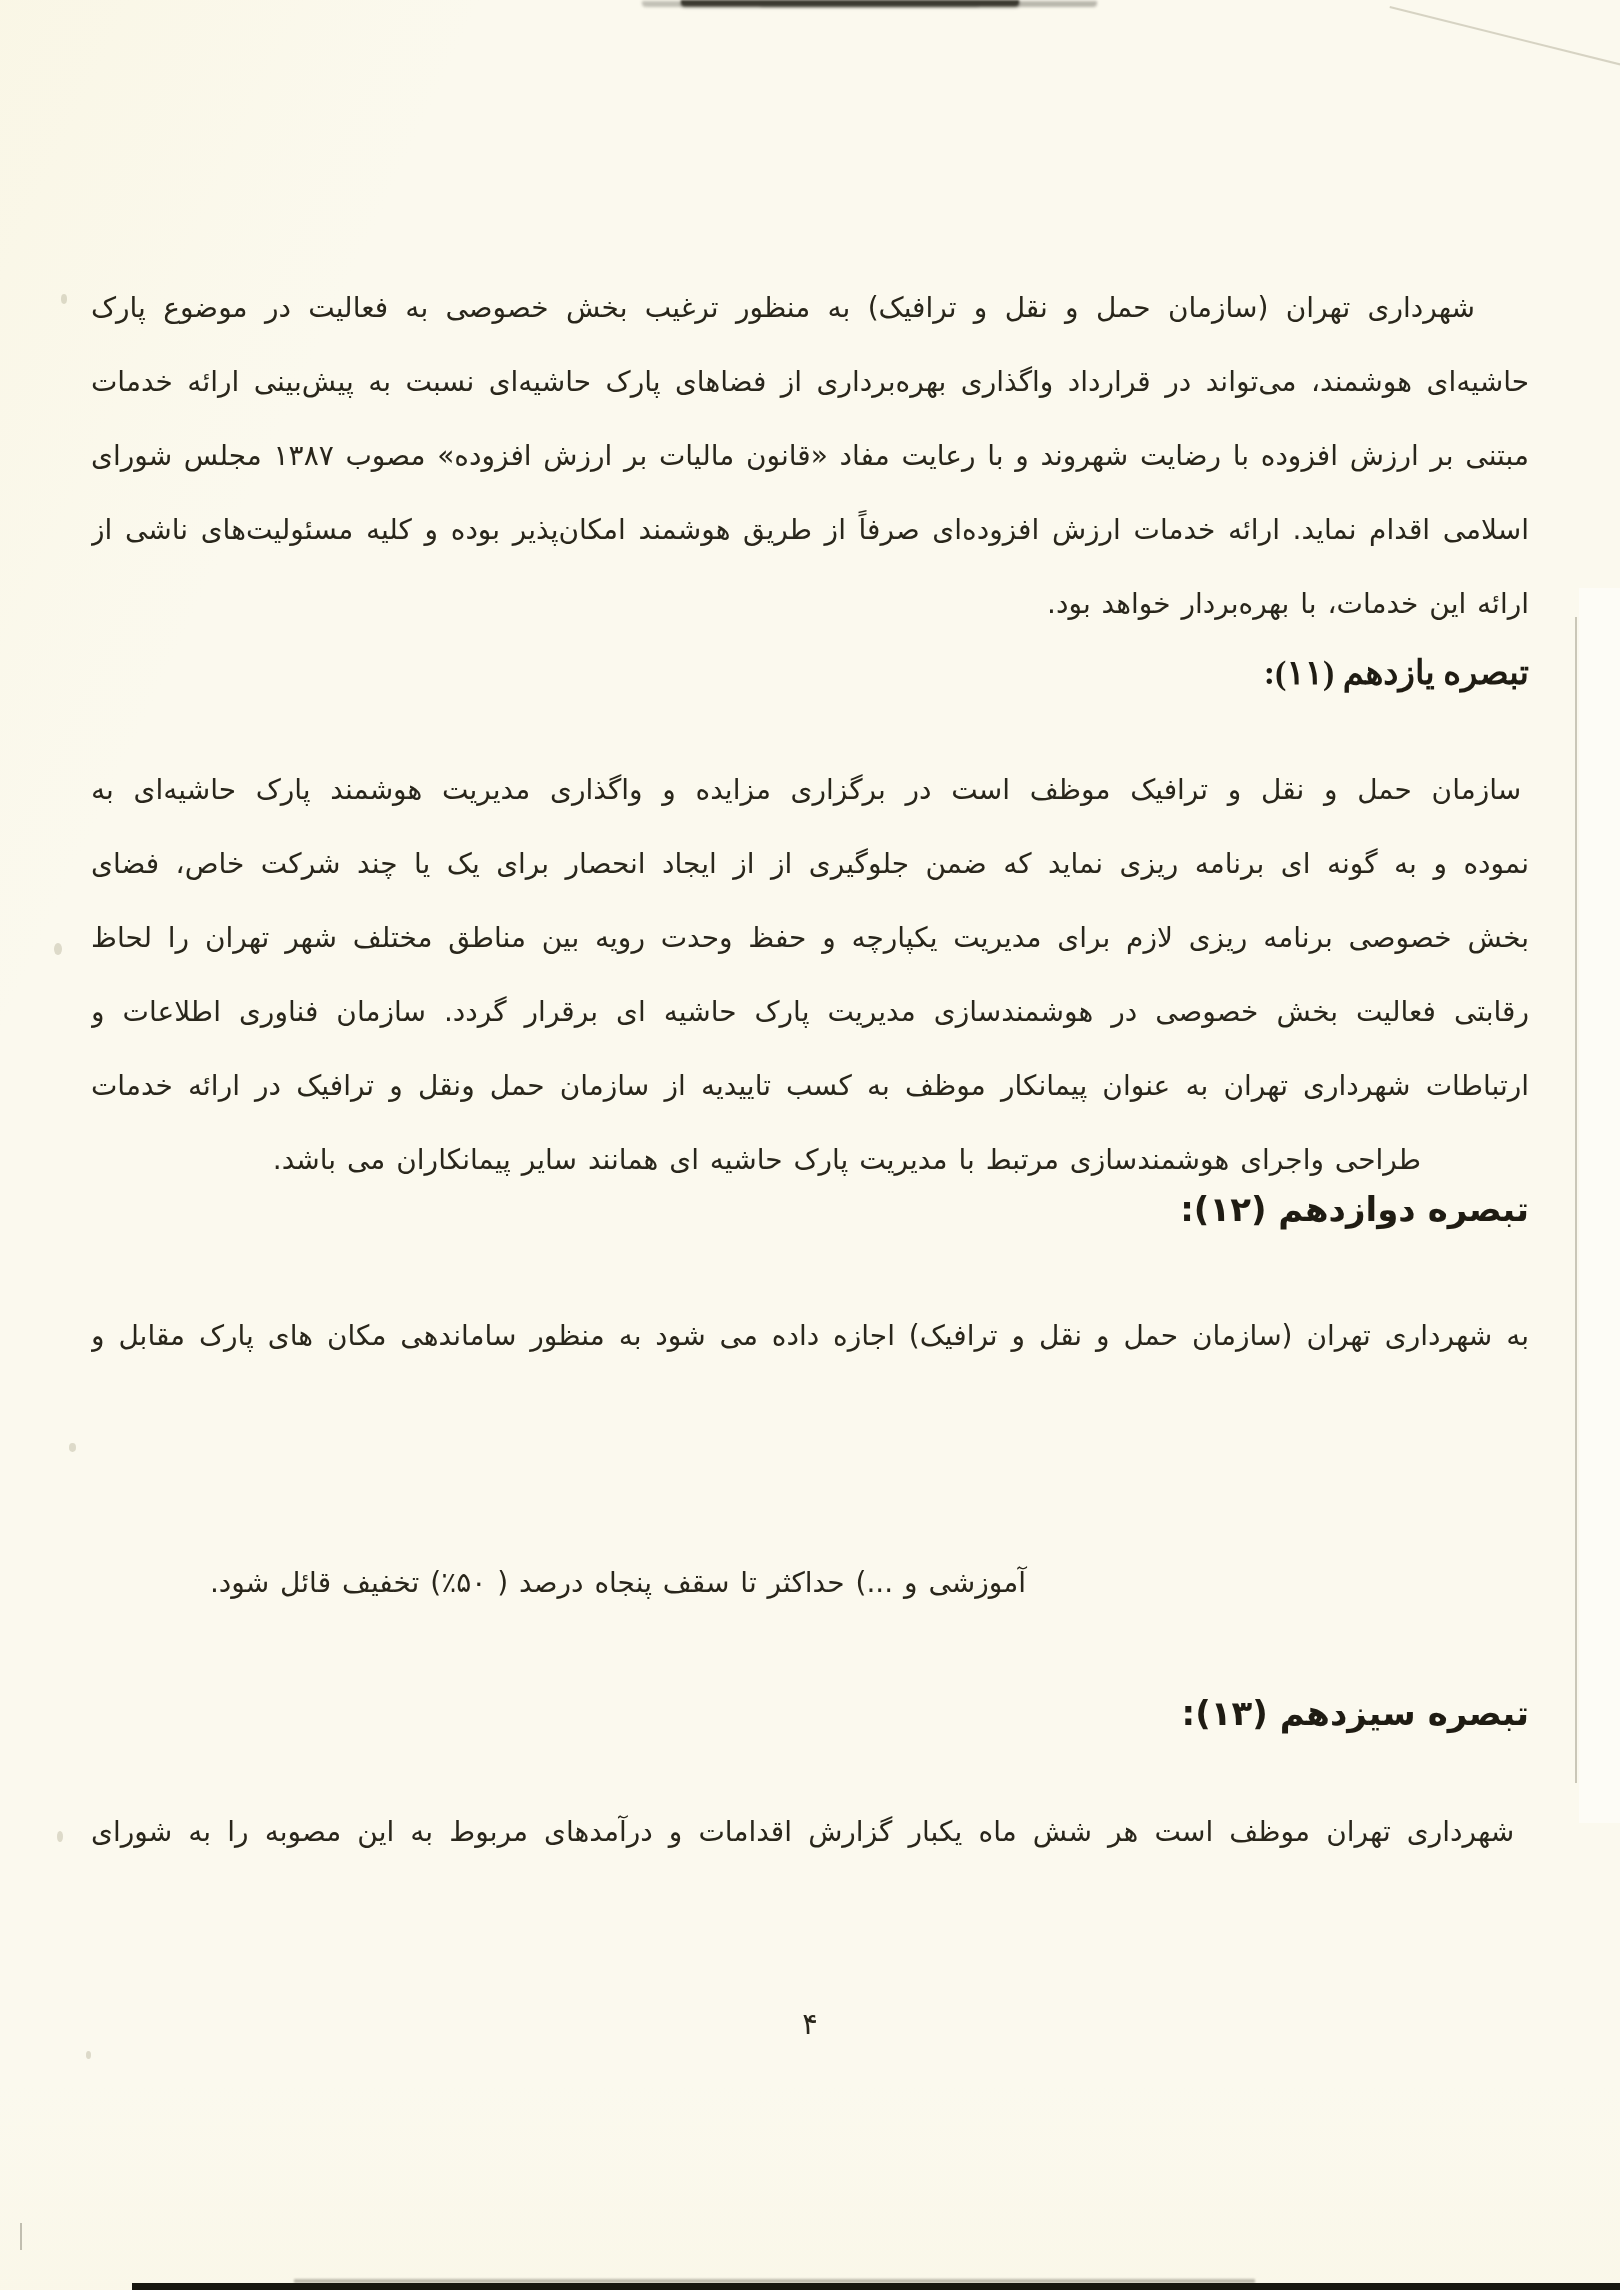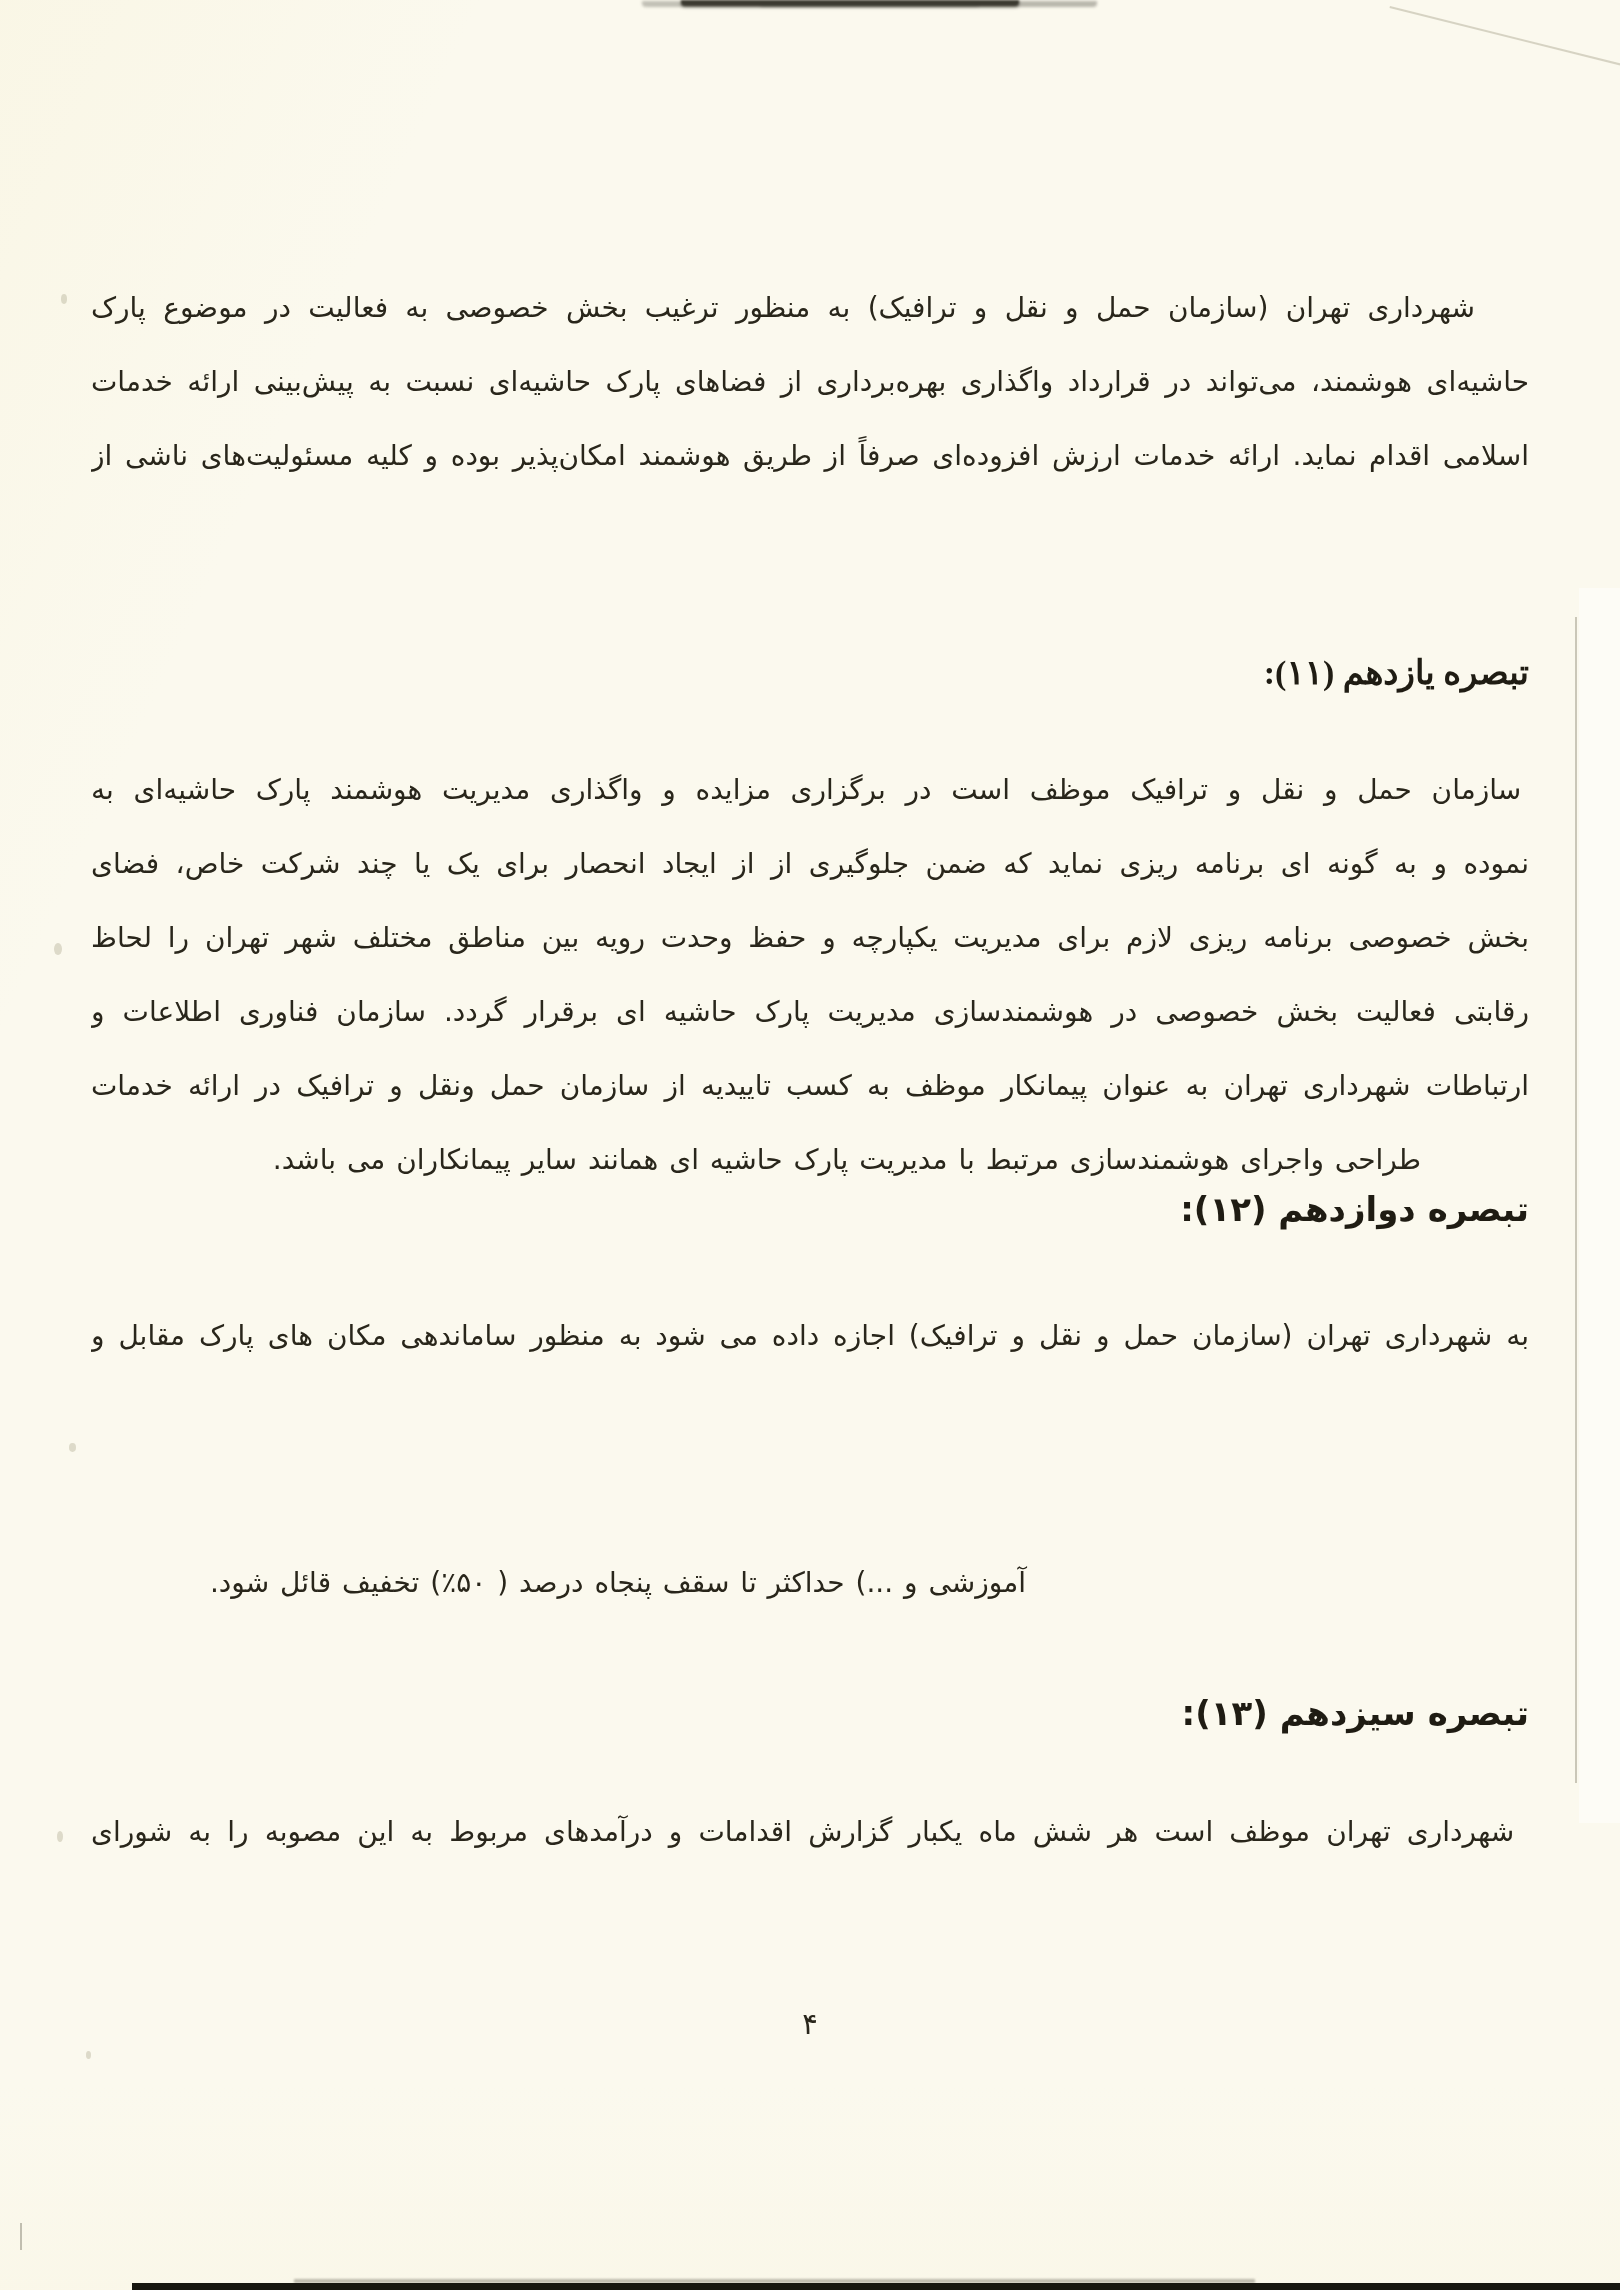--- a/index.html
+++ b/index.html
@@ -102,21 +102,23 @@
   <div class="left-tick"></div>
   <div class="speck s1"></div>
   <div class="speck s2"></div>
   <div class="speck s3"></div>
   <div class="speck s4"></div>
   <div class="speck s5"></div>
 
   <div class="para p1">
     <div class="line jl" style="padding-right:54px">شهرداری تهران (سازمان حمل و نقل و ترافیک) به منظور ترغیب بخش خصوصی به فعالیت در موضوع پارک</div>
     <div class="line jl">حاشیه‌ای هوشمند، می‌تواند در قرارداد واگذاری بهره‌برداری از فضاهای پارک حاشیه‌ای نسبت به پیش‌بینی ارائه خدمات</div>
+    <div class="line jl">مبتنی بر ارزش افزوده با رضایت شهروند و با رعایت مفاد «قانون مالیات بر ارزش افزوده» مصوب ۱۳۸۷ مجلس شورای</div>
     <div class="line jl">اسلامی اقدام نماید. ارائه خدمات ارزش افزوده‌ای صرفاً از طریق هوشمند امکان‌پذیر بوده و کلیه مسئولیت‌های ناشی از</div>
+    <div class="line rl">ارائه این خدمات، با بهره‌بردار خواهد بود.</div>
   </div>
 
   <h2 class="heading h11">تبصره یازدهم (۱۱):</h2>
 
   <div class="para p2">
     <div class="line jl" style="padding-right:7.8px">سازمان حمل و نقل و ترافیک موظف است در برگزاری مزایده و واگذاری مدیریت هوشمند پارک حاشیه‌ای به</div>
     <div class="line jl">نموده و به گونه ای برنامه ریزی نماید که ضمن جلوگیری از از ایجاد انحصار برای یک یا چند شرکت خاص، فضای</div>
     <div class="line jl">بخش خصوصی برنامه ریزی لازم برای مدیریت یکپارچه و حفظ وحدت رویه بین مناطق مختلف شهر تهران را لحاظ</div>
     <div class="line jl">رقابتی فعالیت بخش خصوصی در هوشمندسازی مدیریت پارک حاشیه ای برقرار گردد. سازمان فناوری اطلاعات و</div>
     <div class="line jl">ارتباطات شهرداری تهران به عنوان پیمانکار موظف به کسب تاییدیه از سازمان حمل ونقل و ترافیک در ارائه خدمات</div>

